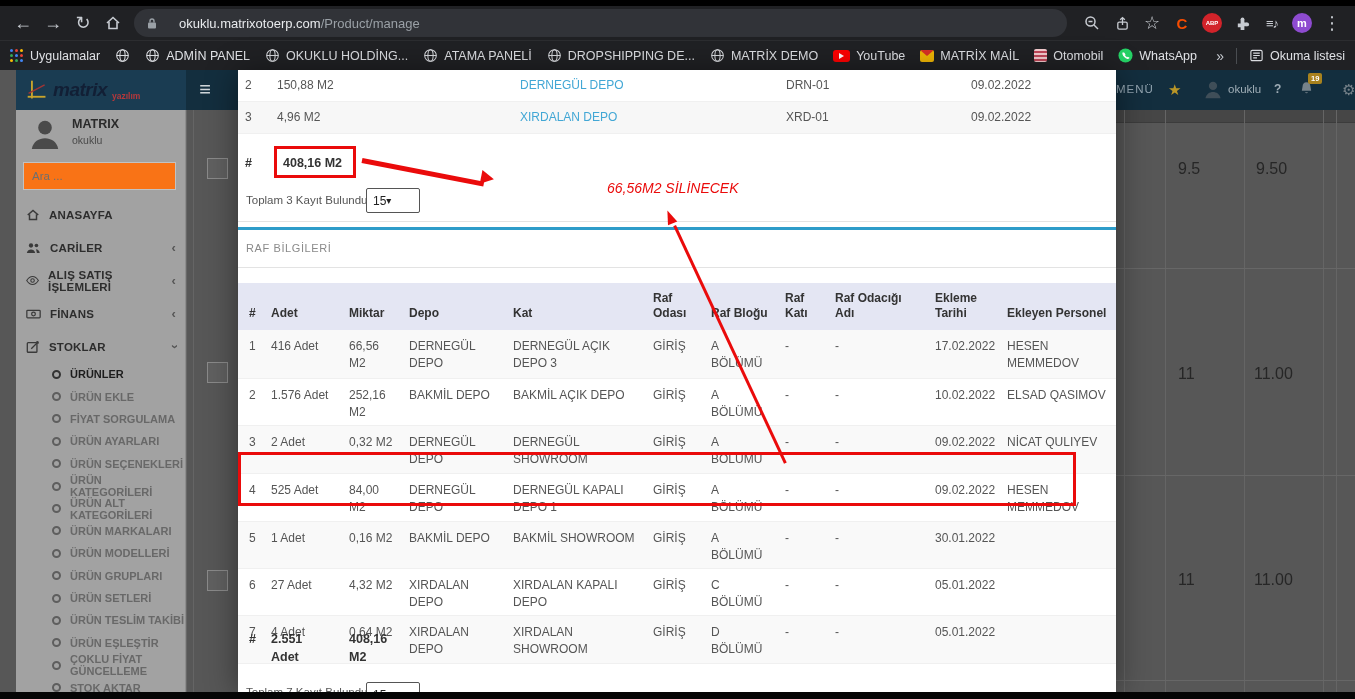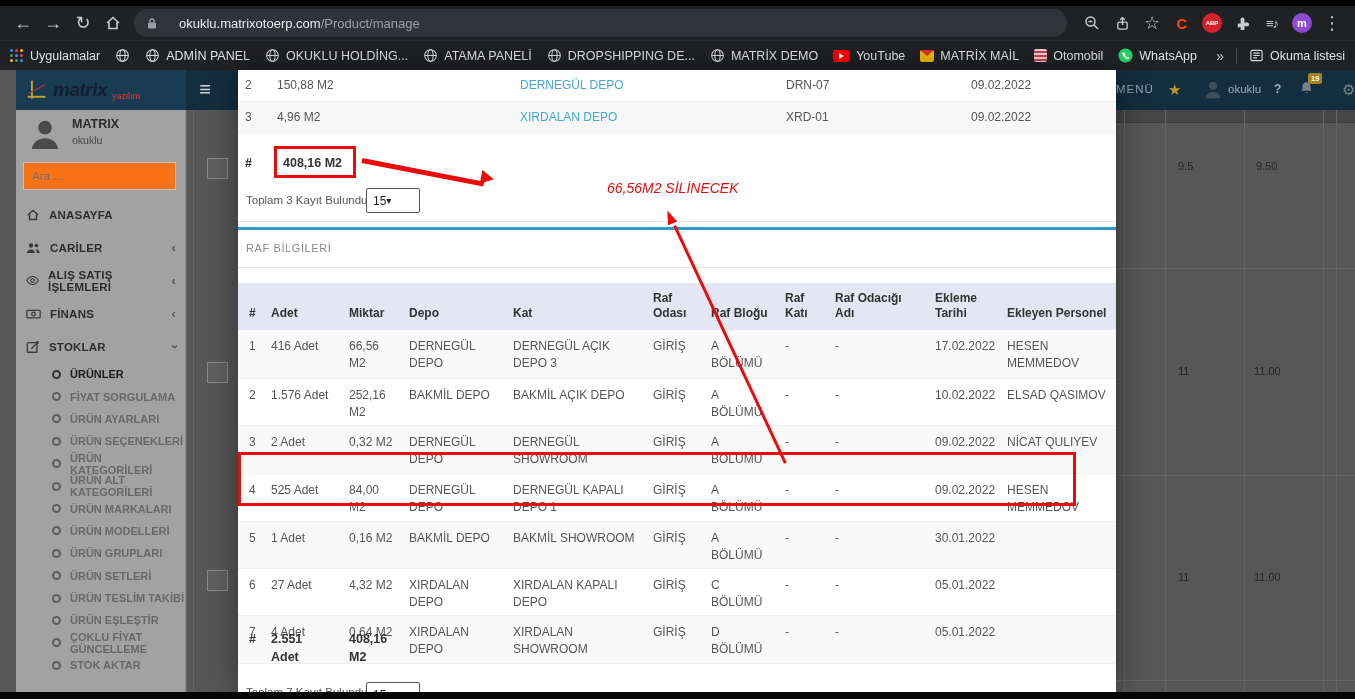--- a/index.html
+++ b/index.html
@@ -56,21 +56,21 @@
   .sub.active { color:#1c1c1c;text-align:center; }
   .sub.active .bullet { border-color:#333; }
 
   
   .strip { position:absolute; left:170px; top:40px; width:52px; height:589px; background:#575757; border-left:1px solid #686868; }
   .chk { position:absolute; left:20px; width:21px; height:21px; border:1.5px solid #8a8a8a; background:#606060; }
   .bgtable { position:absolute; left:1100px; top:40px; width:241px; height:589px; background:#575757; }
   .bgtable .hdr { position:absolute; left:0; top:0; width:241px; height:13px; background:#464646; border-bottom:1px solid #3c3c3c; }
   .vline { position:absolute; top:0; width:1px; height:589px; background:#656565; }
   .hline { position:absolute; left:0; width:241px; height:1px; background:#676767; }
-  .bgval { position:absolute; font-size:11px; color:#262626; }
+  .bgval { position:absolute; font-size:16px; color:#262626; }
 
   
   .vscroll { position:absolute; left:1341px; top:0; width:14px; height:622px; background:#f6f6f6; }
   .vthumb { position:absolute; left:1.5px; top:142px; width:11px; height:390px; background:#c1c1c1; }
   .sarrow { position:absolute; left:0; width:14px; height:14px; color:#555; font-size:7px; display:flex; align-items:center; justify-content:center; }
 
   
   .modal { position:absolute; left:222px; top:0; width:878px; height:622px; background:#fff; box-shadow:0 2px 30px rgba(0,0,0,0.45); overflow:hidden; }
   table { border-collapse:collapse; table-layout:fixed; width:878px; }
   td,th { font-size:12px; color:#555; text-align:left; overflow:hidden; }
@@ -341,20 +341,24 @@
             </svg>
           <span>STOKLAR</span>
           <span class="chev" style="transform:rotate(-90deg);">‹</span>
         </div>
         <div class="sub active">
             <span class="bullet"></span>
             <span>ÜRÜNLER</span>
           </div>
         <div class="sub">
             <span class="bullet"></span>
+            <span>ÜRÜN EKLE</span>
+          </div>
+        <div class="sub">
+            <span class="bullet"></span>
             <span>FİYAT SORGULAMA</span>
           </div>
         <div class="sub">
             <span class="bullet"></span>
             <span>ÜRÜN AYARLARI</span>
           </div>
         <div class="sub">
             <span class="bullet"></span>
             <span>ÜRÜN SEÇENEKLERİ</span>
           </div>
@@ -440,21 +444,21 @@
             <col style="width:243px">
             <col style="width:266px">
             <col style="width:185px">
             <col style="width:152px">
           </colgroup>
         <tbody>
             <tr style="height:31px;">
           <td>2</td>
           <td>150,88 M2</td>
           <td><a href="#">DERNEGÜL DEPO</a></td>
-          <td>DRN-07</td>
+          <td>DRN-01</td>
           <td>09.02.2022</td>
         </tr>
         <tr class="striped" style="height:32px;">
           <td>3</td>
           <td>4,96 M2</td>
           <td><a href="#">XIRDALAN DEPO</a></td>
           <td>XRD-01</td>
           <td>09.02.2022</td>
         </tr>
       </tbody>

